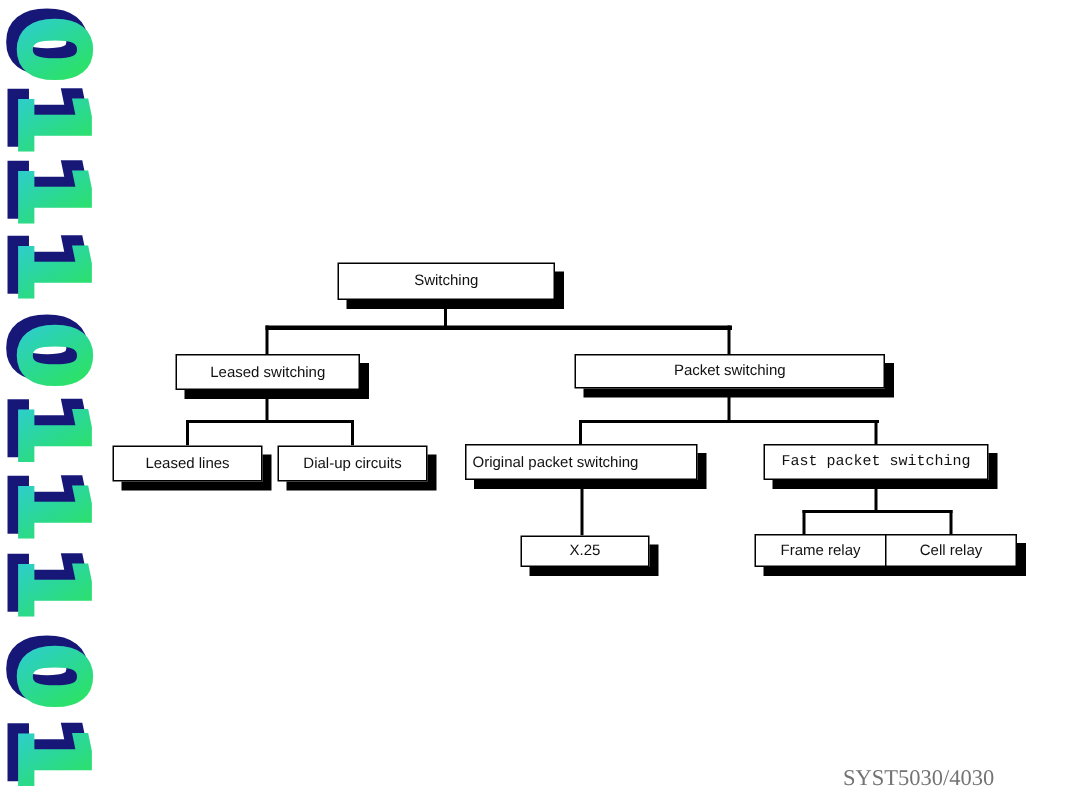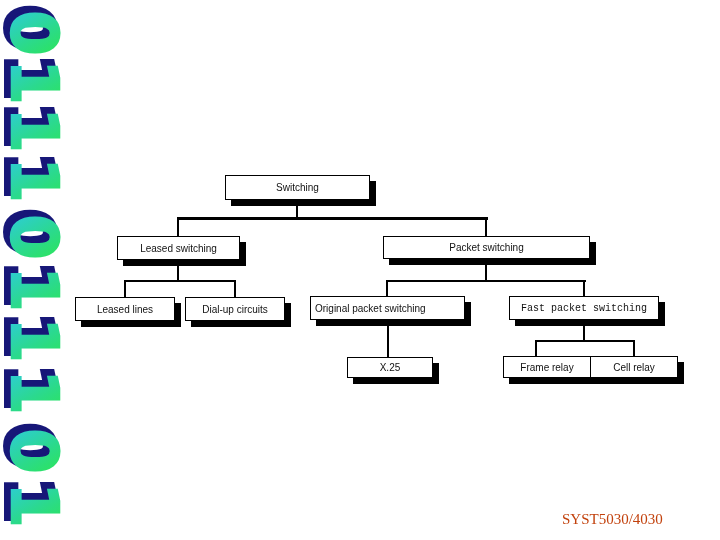--- a/index.html
+++ b/index.html
@@ -66,21 +66,21 @@
   .ln-v-orig   { left:387px; top:319px; width:2px;   height:38px; }
   .ln-v-fast   { left:583px; top:319px; width:2px;   height:23px; }
   .ln-h3       { left:535px; top:340px; width:100px; height:2px;  }
   .ln-d-frame  { left:535px; top:340px; width:2px;   height:16px; }
   .ln-d-cell   { left:633px; top:340px; width:2px;   height:16px; }
 
   
   .footer {
     position:absolute; left:562px; top:511px;
     font-family:"Liberation Serif", serif;
-    font-size:15px; color:#c2410c;
+    font-size:15px; color:#737373;
   }
 </style>
 </head>
 <body>
 
 <div class="slide">
 
   <svg class="digit-strip" width="72" height="540" viewBox="0 0 72 540" aria-hidden="true">
     <defs>
       <linearGradient id="digitGrad" x1="0" y1="1" x2="1" y2="0">

